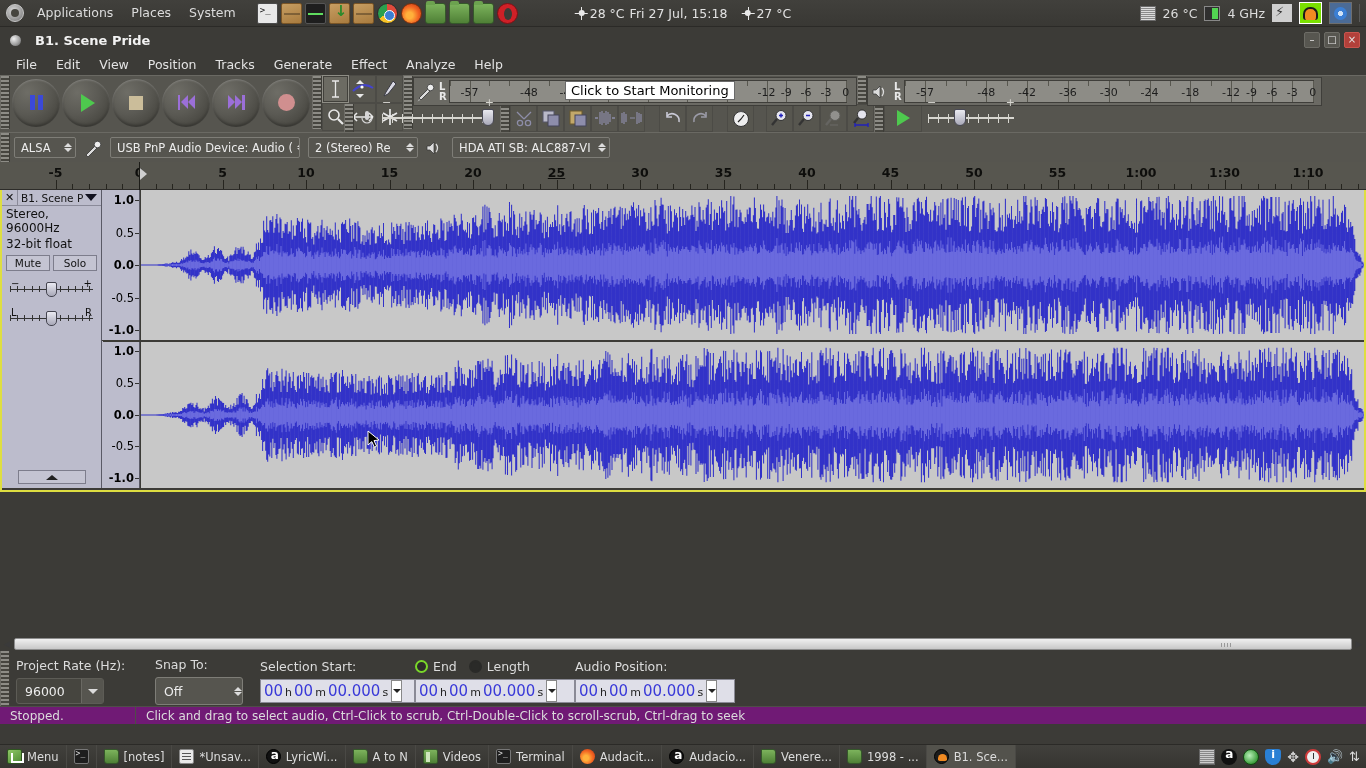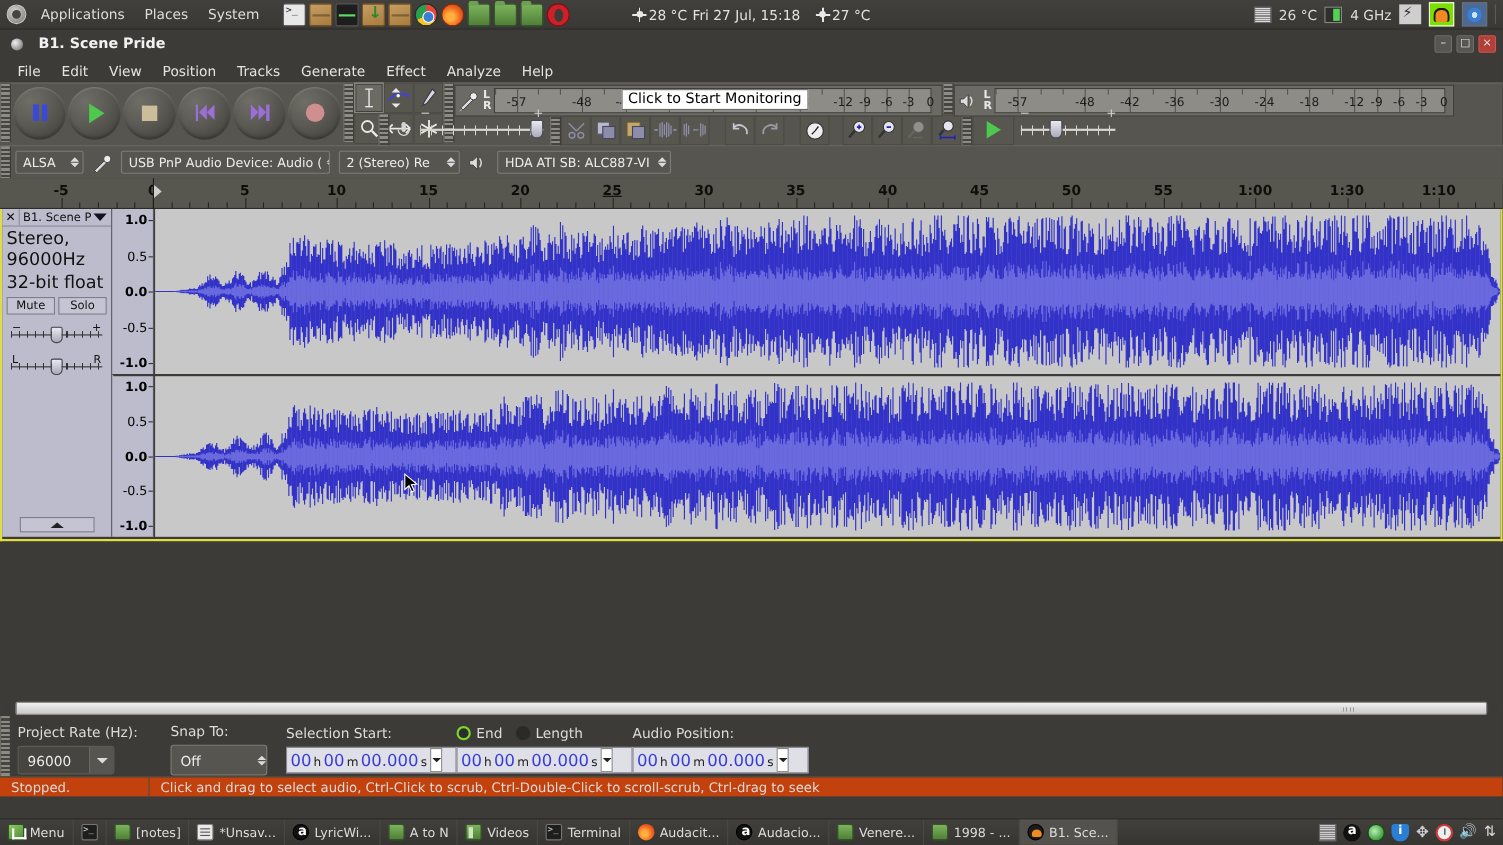--- a/index.html
+++ b/index.html
@@ -166,21 +166,21 @@
   #playhead-line { position:absolute; top:0; width:1px; height:28px; background:#1c1c18;}
 
   #track-area { position: relative; height: 302px; background: #3c3b37; border: 2px solid #dede40; border-top:none; }
   #track-panel { position: absolute; left: 0; top: 0; width: 100px; height: 298px; background: #bcbccc;
      border-right: 1px solid #5a5a66; }
   .tp-head { display:flex; align-items:center; height: 16px; border-bottom: 1px solid #8a8a99; }
   .tp-x { width: 16px; height: 15px; border-right:1px solid #8a8a99; display:flex;align-items:center;justify-content:center;
      font-size: 11px; color:#111; font-weight:bold;}
   .tp-name { flex:1; font-size: 10.5px; color:#111; padding-left:3px; white-space:nowrap; overflow:hidden;}
   .tp-arrow { width:0;height:0;border-left:6px solid transparent;border-right:6px solid transparent;border-top:7px solid #11111f; margin-right:4px;}
-  .tp-info { font-size: 16px; color: #111; padding: 1px 4px; }
+  .tp-info { font-size: 12px; color: #111; padding: 1px 4px; }
   .tp-btns { display:flex; margin: 3px 4px 0 4px; }
   .tp-btn { flex:1; text-align:center; font-size:10.5px; color:#111; background: #c4c4d2;
      border: 1px solid #7d7d8c; padding: 1px 0; }
   .tp-slider { margin: 7px 8px 0 8px; position:relative; height: 22px;}
   .tps-track { position:absolute; top:11px; left:0; width: 100%; height:1px; background:#333;}
   .tps-ticks { position:absolute; top:8px; left:0; width:100%; height:6px;
      background: repeating-linear-gradient(to right, #333 0 1px, transparent 1px 7.2px);}
   .tps-thumb { position:absolute; top:4px; left: 36px; width: 11px; height: 15px;
      background: linear-gradient(to bottom,#eaeaf2,#a8a8b8); border:1px solid #44444f; border-radius:2px 2px 5px 5px;}
   .tps-lbl-l, .tps-lbl-r { position:absolute; top:0px; font-size:10px; color:#111;}
@@ -214,21 +214,21 @@
      display:flex; align-items:center; color:#ececec; font-size:12.5px; padding-left:8px;}
   .time-field { background: #dfdfe8; border: 1px solid #8a8a95; height: 24px; display:flex; align-items:center;
      padding: 0 2px; font-family:"DejaVu Sans", sans-serif;}
   .tf-digit { color:#3a3ad8; font-size: 15px; padding: 0 1px; letter-spacing: 0;}
   .tf-unit { color:#222; font-size: 11px; padding: 0 1px; align-self: flex-end; margin-bottom:3px;}
   .tf-drop { width: 11px; height: 22px; background:#fff; border:1px solid #888; margin-left:2px; display:flex;align-items:center;justify-content:center;}
   .radio { width: 13px; height:13px; border-radius:50%; border: 2px solid #7ad82a; background:#2d2d2a; margin-right:5px;}
   .radio.off { border-color: #2a2a28; background:#2a2a28; }
 
   #status-bar { position:absolute; left:0; bottom: 20px; width:1366px; height: 18px;
-     background:#c2410c; border-top:1px solid #4e4d48; display:flex; align-items:center; color:#dcdcdc; font-size:12px;}
+     background:#701a75; border-top:1px solid #4e4d48; display:flex; align-items:center; color:#dcdcdc; font-size:12px;}
   .sb-cell { padding: 0 10px; height: 17px; display:flex; align-items:center;}
   .sb-sep { width:1px; height:17px; background:#4e4d48;}
 
   
   #taskbar { position:absolute; left:0; bottom:0; width:1366px; height: 24px;
      background: linear-gradient(to bottom,#41403c,#363531); border-top:1px solid #2b2a27; display:flex; align-items:center;}
   .tb-item { display:flex; align-items:center; height: 23px; padding: 0 7px; color:#dcdcdc; font-size:11.5px;
      border-right: 1px solid #4a4945; gap:5px; white-space:nowrap;}
   .tb-item.active { background:#53524c; }
   .tb-ico { width: 15px; height:15px; flex:0 0 15px; border-radius:2px;}

